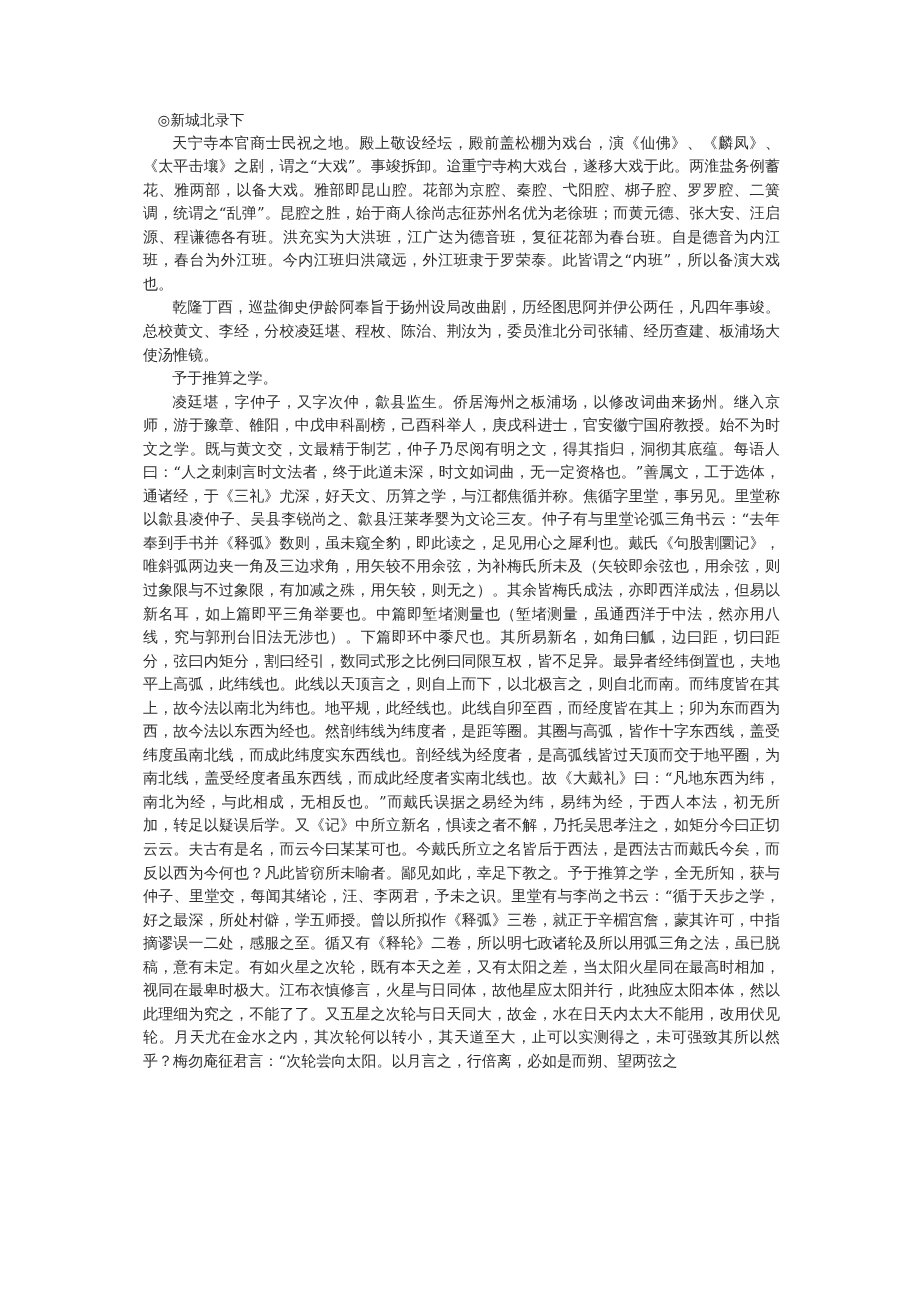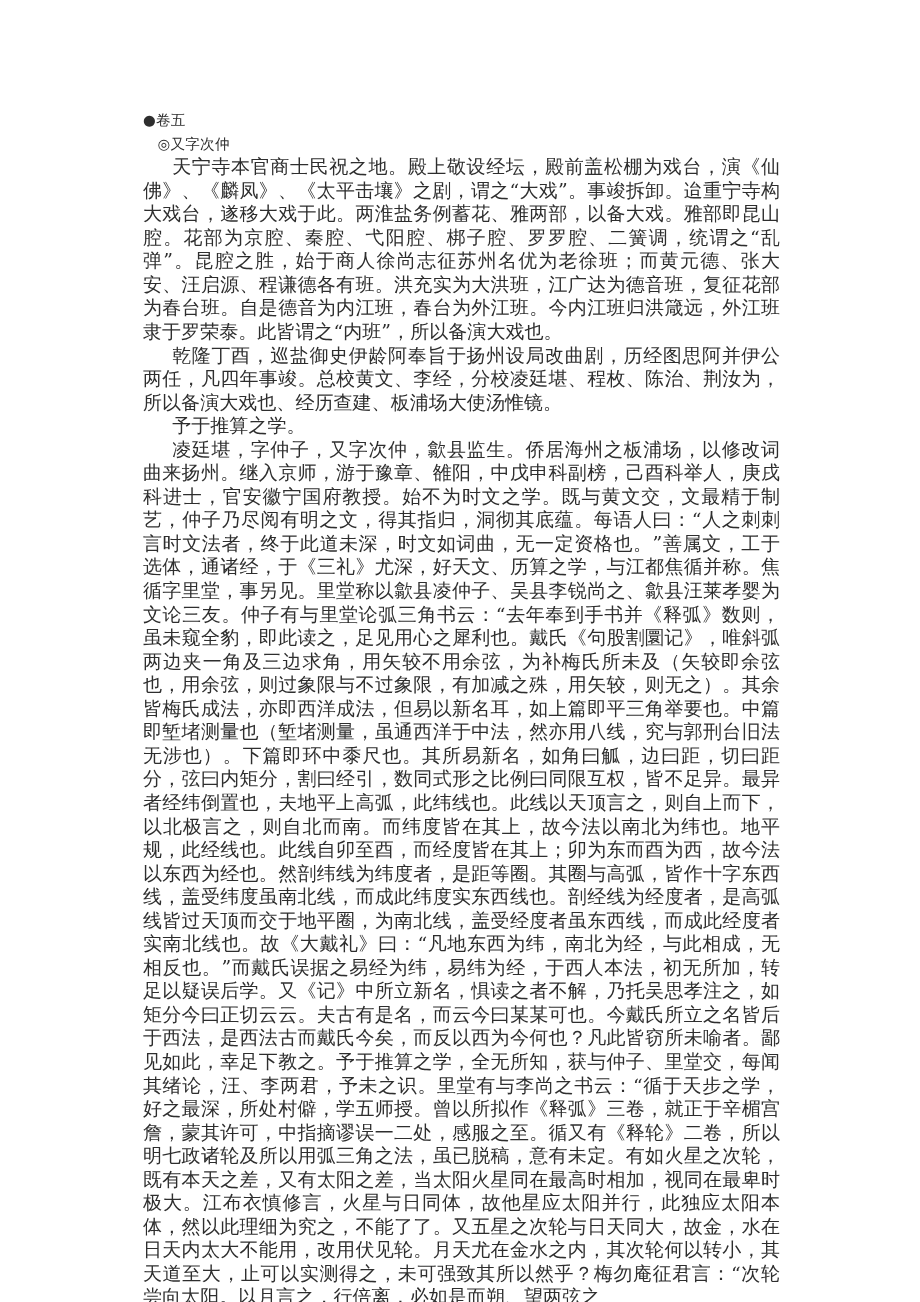--- a/index.html
+++ b/index.html
@@ -33,21 +33,21 @@
     white-space: nowrap;
     letter-spacing: 0.2px;
   }
   .heading-line.level1 {
     text-indent: 0;
   }
   .heading-line.level2 {
     text-indent: 14.6px;
   }
   .para {
-    font-size: 19px;
+    font-size: 15px;
     line-height: 23.55px;
     color: #2e2e2e;
     text-align: justify;
     text-justify: inter-character;
     text-indent: 29.2px;
     margin: 0;
     letter-spacing: 0.05px;
     word-break: break-all;
     -webkit-hyphens: none;
     hyphens: none;
@@ -59,23 +59,22 @@
   .circle-mark {
     font-size: 14.6px;
   }
 </style>
 </head>
 <body>
 
 <div class="page">
   <div class="content">
 
-    <div class="heading-line level1"><span class="bullet-mark">●</span><span>卷五</span></div>
 
-    <div class="heading-line level2"><span class="circle-mark">◎</span><span>又字次仲</span></div>
+    <div class="heading-line level2"><span class="circle-mark">◎</span><span>新城北录下</span></div>
 
     <p class="para">天宁寺本官商士民祝之地。殿上敬设经坛，殿前盖松棚为戏台，演《仙佛》、《麟凤》、《太平击壤》之剧，谓之“大戏”。事竣拆卸。迨重宁寺构大戏台，遂移大戏于此。两淮盐务例蓄花、雅两部，以备大戏。雅部即昆山腔。花部为京腔、秦腔、弋阳腔、梆子腔、罗罗腔、二簧调，统谓之“乱弹”。昆腔之胜，始于商人徐尚志征苏州名优为老徐班；而黄元德、张大安、汪启源、程谦德各有班。洪充实为大洪班，江广达为德音班，复征花部为春台班。自是德音为内江班，春台为外江班。今内江班归洪箴远，外江班隶于罗荣泰。此皆谓之“内班”，所以备演大戏也。</p>
-    <p class="para">乾隆丁酉，巡盐御史伊龄阿奉旨于扬州设局改曲剧，历经图思阿并伊公两任，凡四年事竣。总校黄文、李经，分校凌廷堪、程枚、陈治、荆汝为，所以备演大戏也、经历查建、板浦场大使汤惟镜。</p>
+    <p class="para">乾隆丁酉，巡盐御史伊龄阿奉旨于扬州设局改曲剧，历经图思阿并伊公两任，凡四年事竣。总校黄文、李经，分校凌廷堪、程枚、陈治、荆汝为，委员淮北分司张辅、经历查建、板浦场大使汤惟镜。</p>
     <p class="para">予于推算之学。</p>
     <p class="para">凌廷堪，字仲子，又字次仲，歙县监生。侨居海州之板浦场，以修改词曲来扬州。继入京师，游于豫章、雒阳，中戊申科副榜，己酉科举人，庚戌科进士，官安徽宁国府教授。始不为时文之学。既与黄文交，文最精于制艺，仲子乃尽阅有明之文，得其指归，洞彻其底蕴。每语人曰：“人之刺刺言时文法者，终于此道未深，时文如词曲，无一定资格也。”善属文，工于选体，通诸经，于《三礼》尤深，好天文、历算之学，与江都焦循并称。焦循字里堂，事另见。里堂称以歙县凌仲子、吴县李锐尚之、歙县汪莱孝婴为文论三友。仲子有与里堂论弧三角书云：“去年奉到手书并《释弧》数则，虽未窥全豹，即此读之，足见用心之犀利也。戴氏《句股割圜记》，唯斜弧两边夹一角及三边求角，用矢较不用余弦，为补梅氏所未及（矢较即余弦也，用余弦，则过象限与不过象限，有加减之殊，用矢较，则无之）。其余皆梅氏成法，亦即西洋成法，但易以新名耳，如上篇即平三角举要也。中篇即堑堵测量也（堑堵测量，虽通西洋于中法，然亦用八线，究与郭刑台旧法无涉也）。下篇即环中黍尺也。其所易新名，如角曰觚，边曰距，切曰距分，弦曰内矩分，割曰经引，数同式形之比例曰同限互权，皆不足异。最异者经纬倒置也，夫地平上高弧，此纬线也。此线以天顶言之，则自上而下，以北极言之，则自北而南。而纬度皆在其上，故今法以南北为纬也。地平规，此经线也。此线自卯至酉，而经度皆在其上；卯为东而酉为西，故今法以东西为经也。然剖纬线为纬度者，是距等圈。其圈与高弧，皆作十字东西线，盖受纬度虽南北线，而成此纬度实东西线也。剖经线为经度者，是高弧线皆过天顶而交于地平圈，为南北线，盖受经度者虽东西线，而成此经度者实南北线也。故《大戴礼》曰：“凡地东西为纬，南北为经，与此相成，无相反也。”而戴氏误据之易经为纬，易纬为经，于西人本法，初无所加，转足以疑误后学。又《记》中所立新名，惧读之者不解，乃托吴思孝注之，如矩分今曰正切云云。夫古有是名，而云今曰某某可也。今戴氏所立之名皆后于西法，是西法古而戴氏今矣，而反以西为今何也？凡此皆窃所未喻者。鄙见如此，幸足下教之。予于推算之学，全无所知，获与仲子、里堂交，每闻其绪论，汪、李两君，予未之识。里堂有与李尚之书云：“循于天步之学，好之最深，所处村僻，学五师授。曾以所拟作《释弧》三卷，就正于辛楣宫詹，蒙其许可，中指摘谬误一二处，感服之至。循又有《释轮》二卷，所以明七政诸轮及所以用弧三角之法，虽已脱稿，意有未定。有如火星之次轮，既有本天之差，又有太阳之差，当太阳火星同在最高时相加，视同在最卑时极大。江布衣慎修言，火星与日同体，故他星应太阳并行，此独应太阳本体，然以此理细为究之，不能了了。又五星之次轮与日天同大，故金，水在日天内太大不能用，改用伏见轮。月天尤在金水之内，其次轮何以转小，其天道至大，止可以实测得之，未可强致其所以然乎？梅勿庵征君言：“次轮尝向太阳。以月言之，行倍离，必如是而朔、望两弦之</p>
 
   </div>
 </div>
 
 </body></html>

